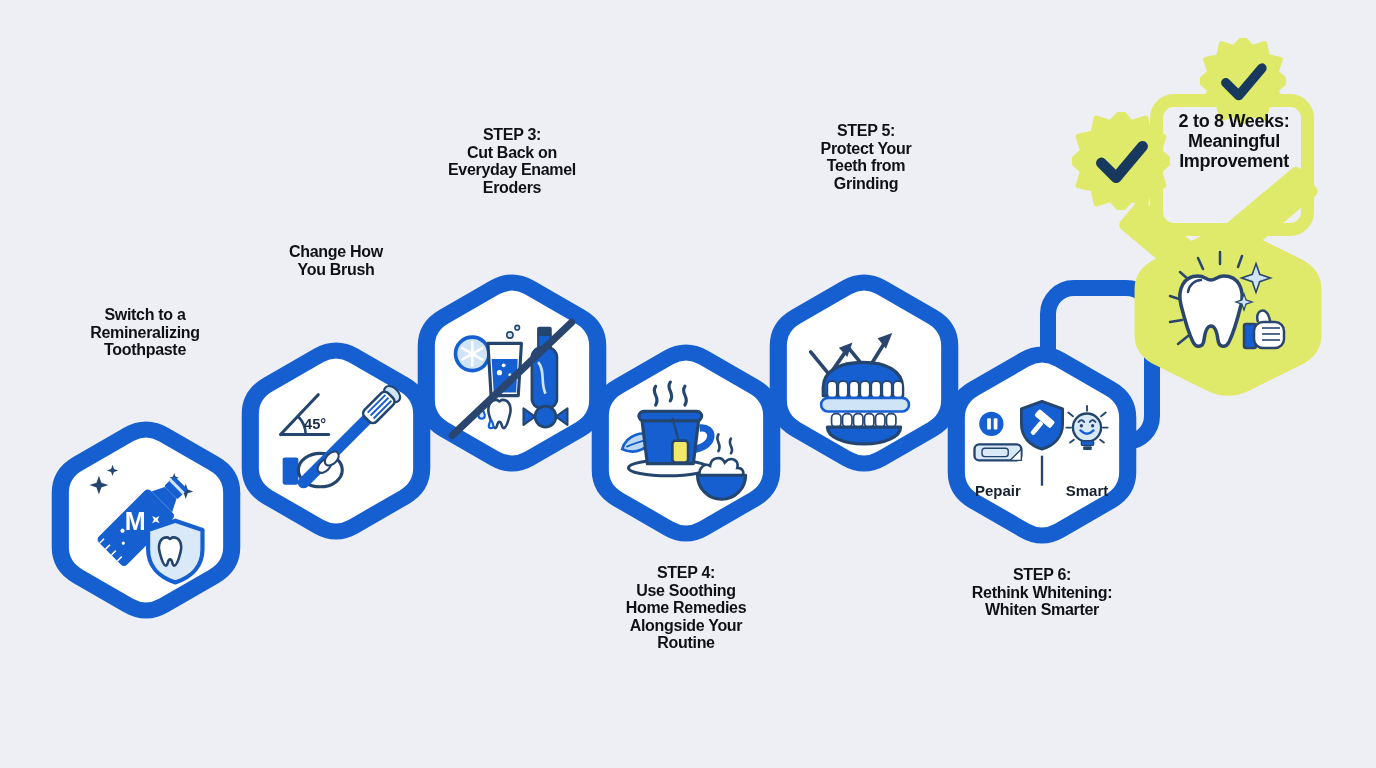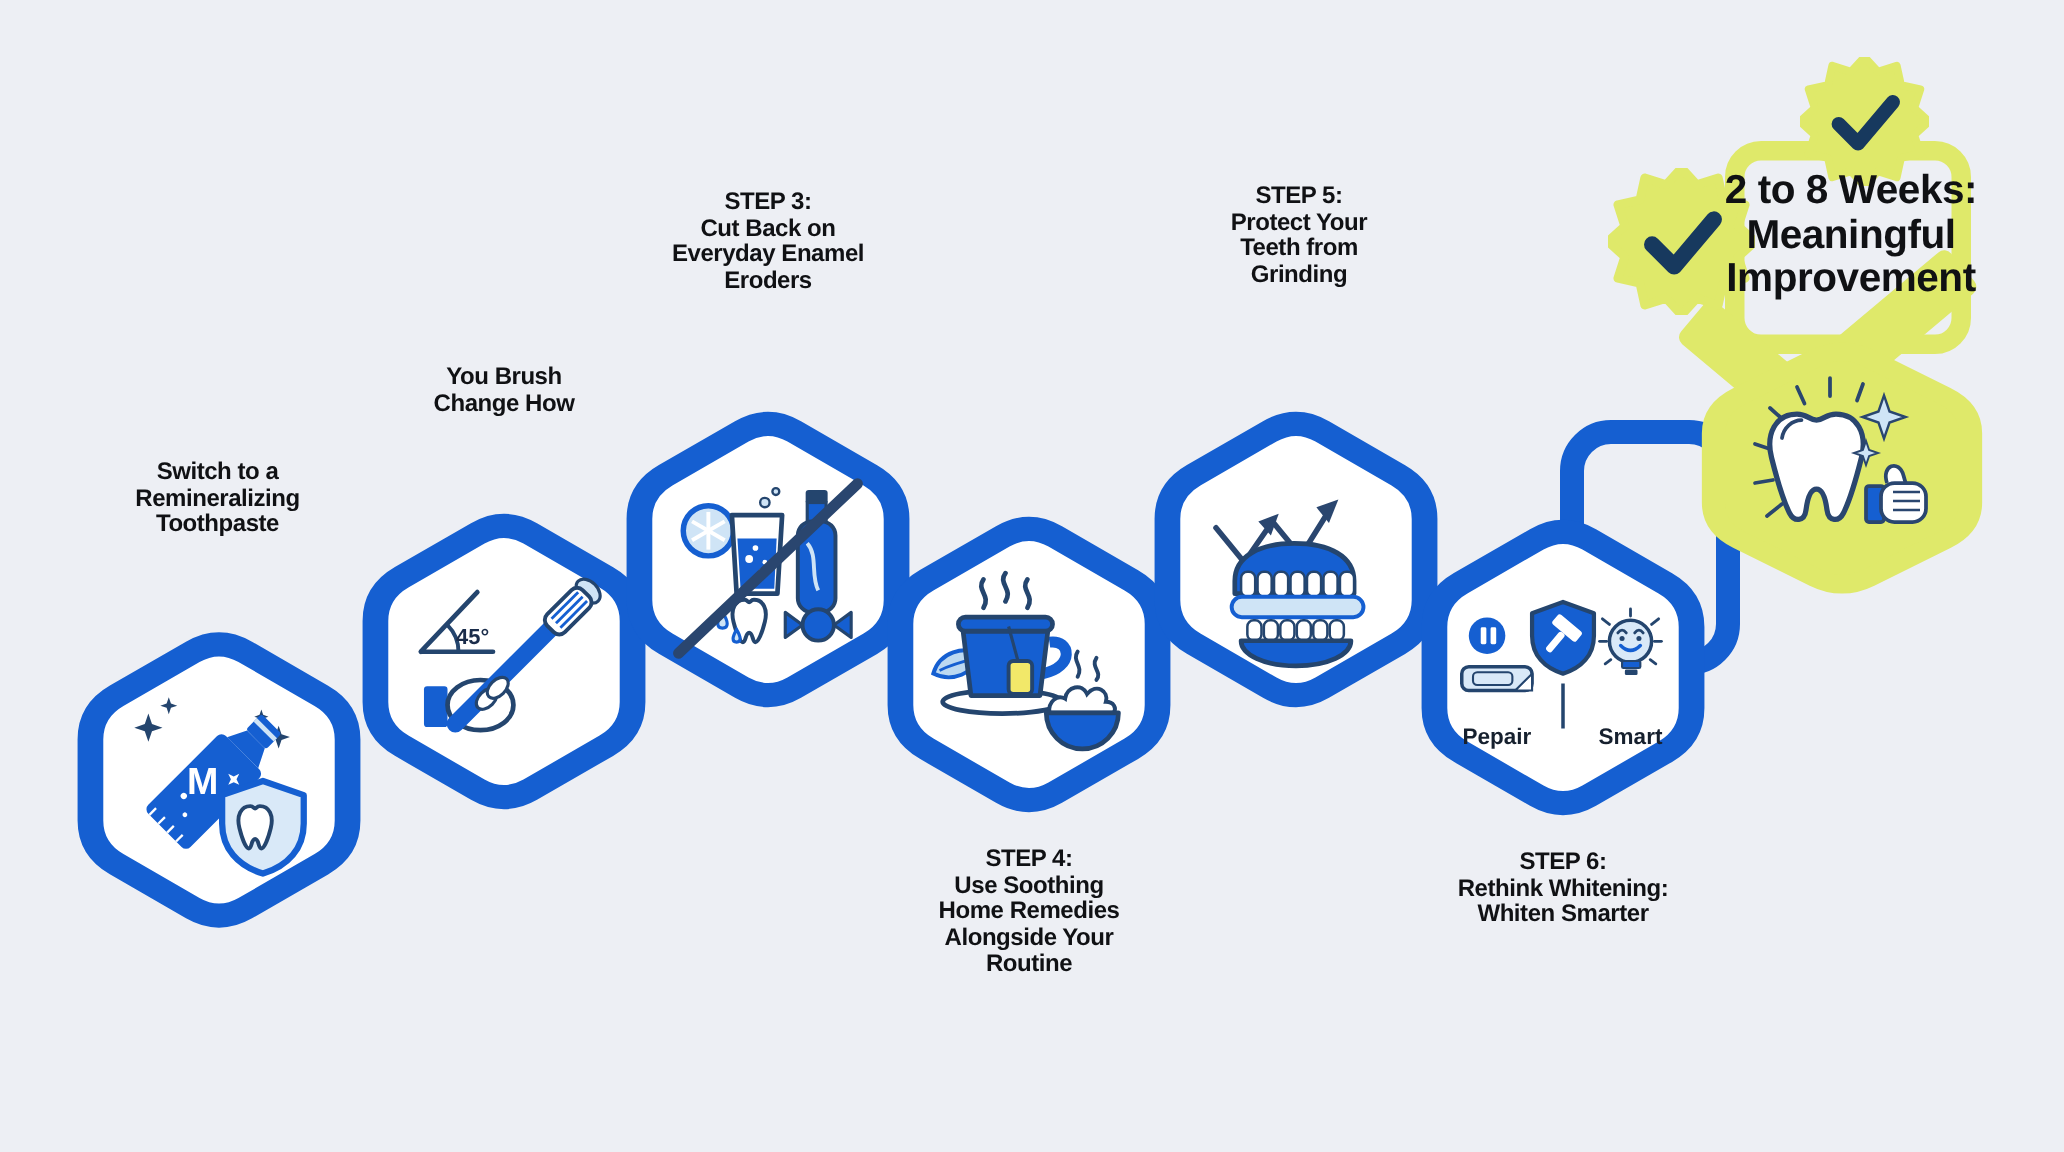--- a/index.html
+++ b/index.html
@@ -4,21 +4,21 @@
 <style>
   html,body{margin:0;padding:0;}
   body{background:#edeff4;font-family:"Liberation Sans",sans-serif;}
   #stage{position:relative;width:1376px;height:768px;overflow:hidden;background:var(--bg,#edeff4);}
   .hex{position:absolute;z-index:2;}
   .hex-blue{fill:#ffffff;stroke:var(--blue,#155fd1);stroke-width:20;stroke-linejoin:round;}
   .hex-lime{fill:var(--lime,#dfe96a);stroke:var(--lime,#dfe96a);stroke-width:18;stroke-linejoin:round;}
   .icon{position:absolute;z-index:3;}
   .label{position:absolute;z-index:6;text-align:center;color:var(--text,#101114);
          font-weight:700;font-size:16px;line-height:1.1;letter-spacing:-0.3px;}
-  .result-label{font-size:27px;}
+  .result-label{font-size:18px;}
   .hook{position:absolute;z-index:1;box-sizing:border-box;width:120px;height:170px;
         border:16px solid var(--blue,#155fd1);border-radius:34px;}
   .frame{position:absolute;z-index:1;box-sizing:border-box;width:164px;height:142px;
          border:13px solid var(--lime,#dfe96a);border-radius:24px;}
   .ribbon{position:absolute;z-index:1;width:112px;height:36px;background:var(--lime,#dfe96a);
           border-radius:6px;transform-origin:0 0;}
   .badge{position:absolute;z-index:5;}
   .lime-hex{z-index:3;}
   .lime-icon{z-index:4;}
   svg text{font-family:"Liberation Sans",sans-serif;}
@@ -239,22 +239,22 @@
       <use href="#starSeal"></use>
     </svg>
 
   <div class="label" style="left:20px;top:306px;width:250px">
     <div>Switch to a</div>
     <div>Remineralizing</div>
     <div>Toothpaste</div>
   </div>
 
   <div class="label" style="left:221px;top:243px;width:230px">
+    <div>Change How</div>
     <div>You Brush</div>
-    <div>Change How</div>
   </div>
 
   <div class="label" style="left:387px;top:126px;width:250px">
     <div>STEP 3:</div>
     <div>Cut Back on</div>
     <div>Everyday Enamel</div>
     <div>Eroders</div>
   </div>
 
   <div class="label" style="left:561px;top:564px;width:250px">

